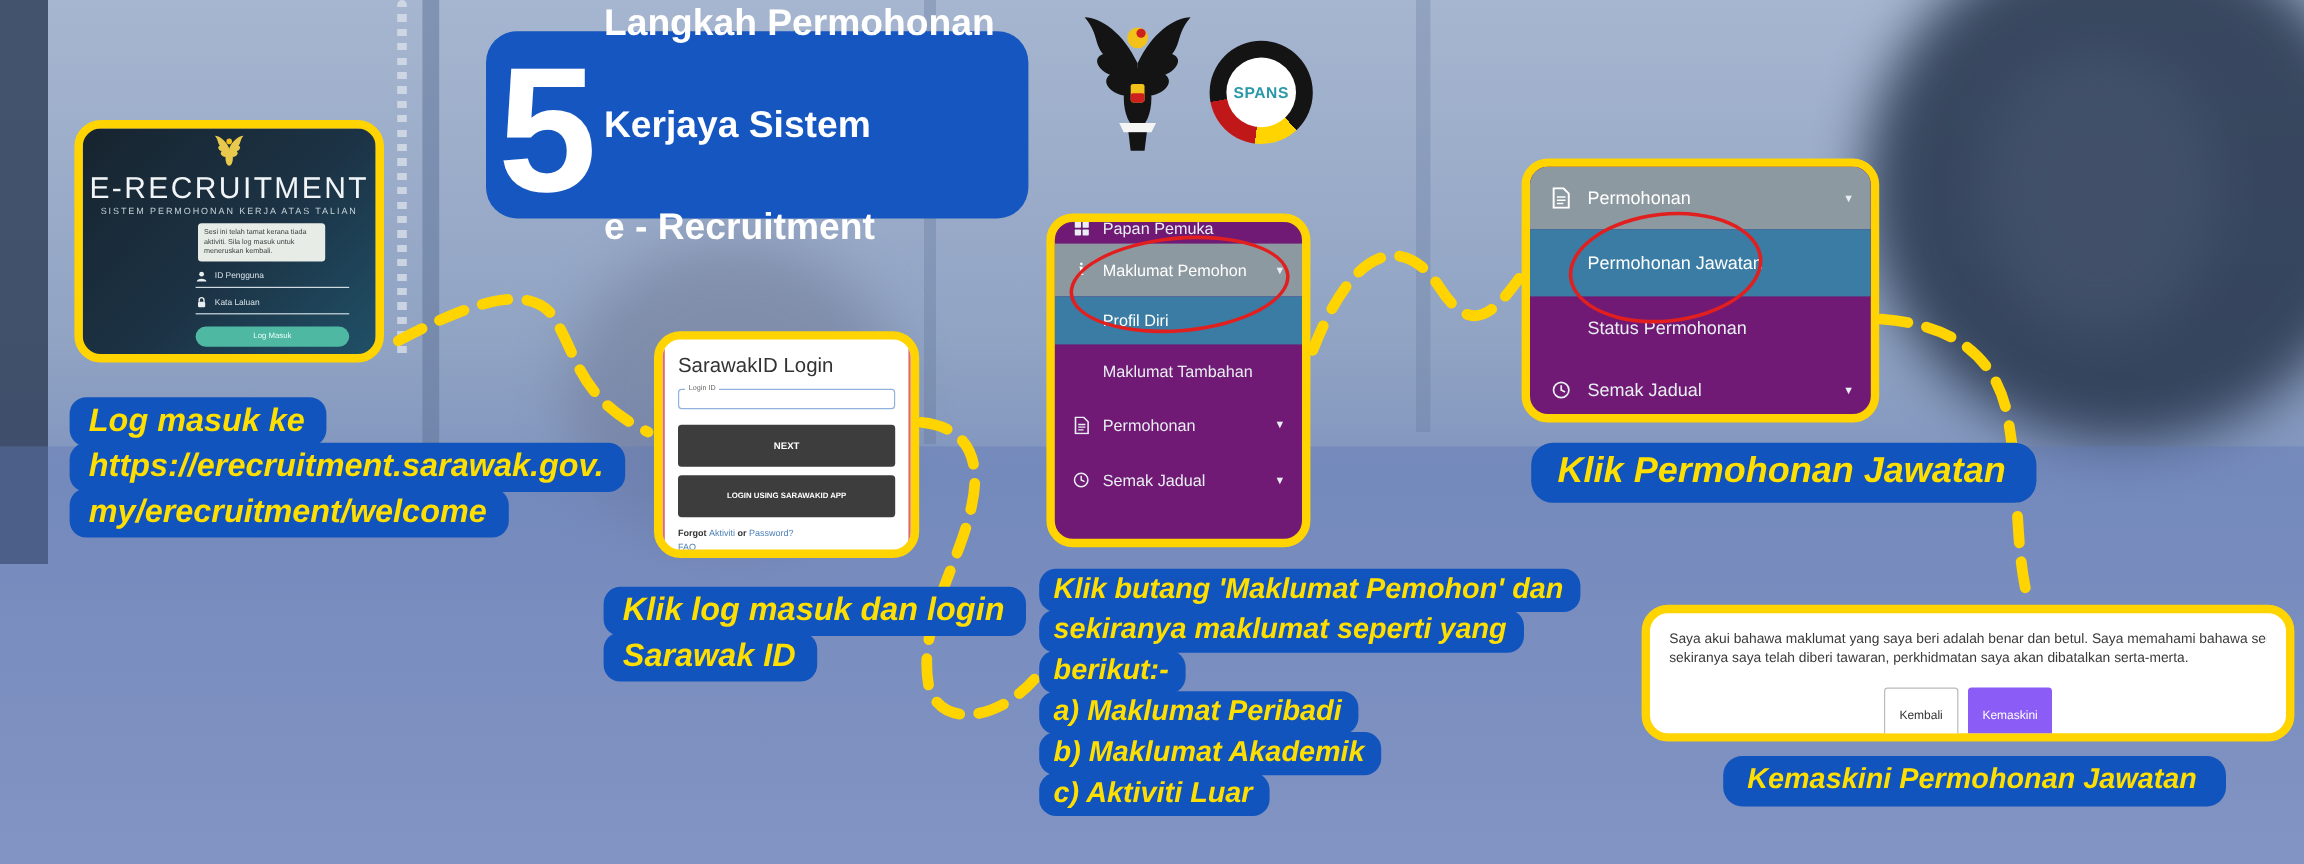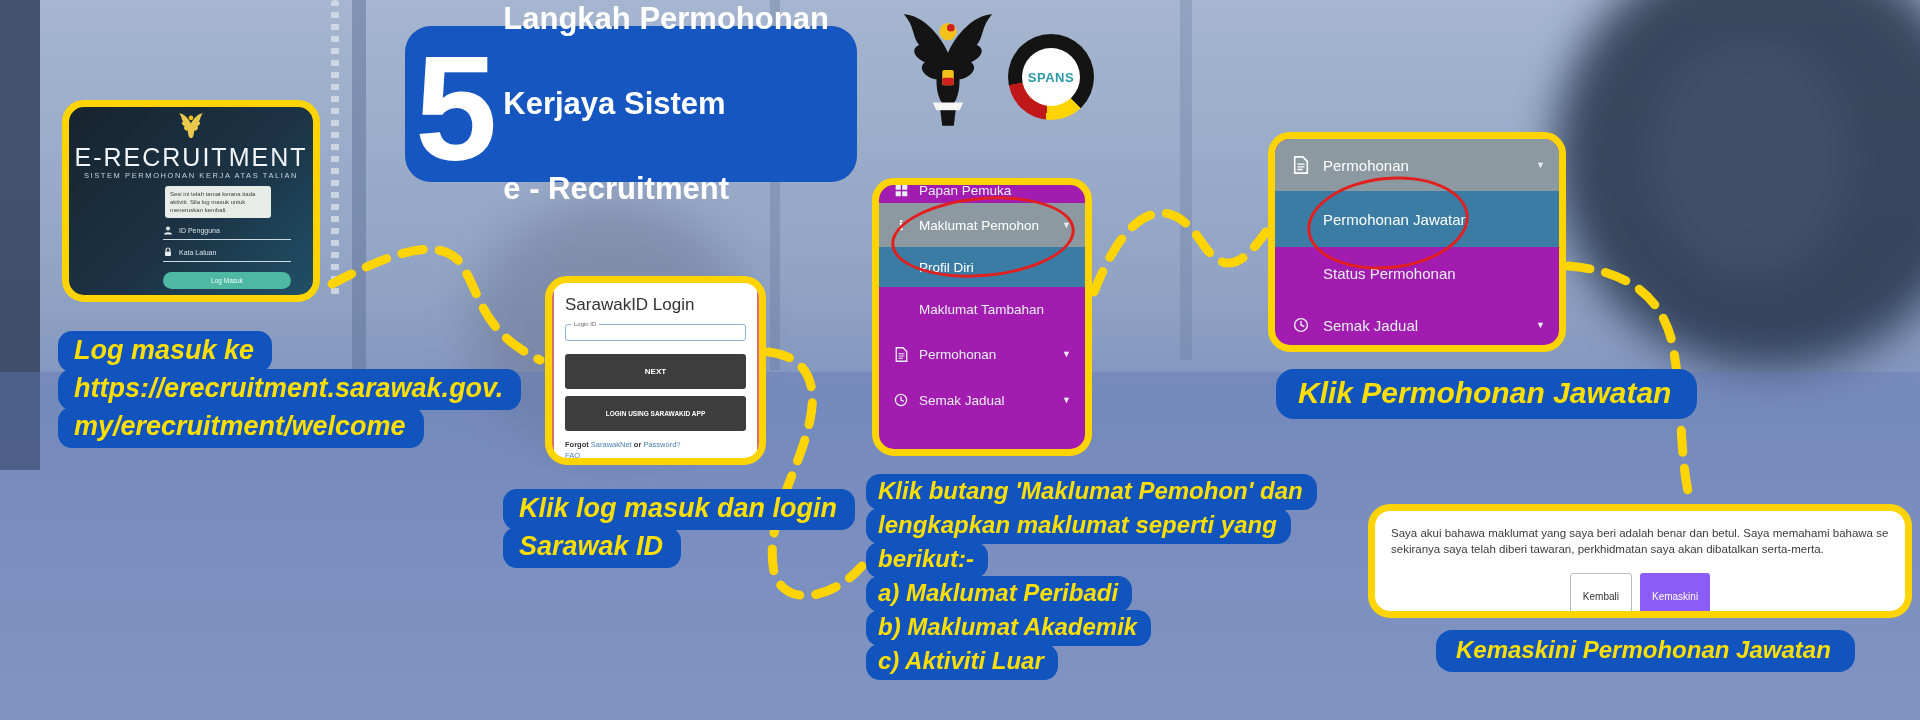--- a/index.html
+++ b/index.html
@@ -81,21 +81,21 @@
   .sid .lnk{color:#4a7fb5;font-weight:400;}
   .sid .faq{margin-top:2px;font-size:7.5px;}
   .sid hr{margin:9px 0 0 0;border:none;border-top:1px solid #ddd;}
   .sid .net{margin-top:7px;font-size:7.5px;}
   .sid .acctrow{margin-top:6px;display:flex;align-items:center;justify-content:space-between;}
   .sid .acct{font-size:7.5px;color:#333;}
   .sid .reg{border:1px solid #aaa;border-radius:2px;background:#fff;color:#333;
     font-size:6.5px;font-weight:700;padding:4px 9px;}
 
   
-  .menu{background:#a21caf;color:#e8eef1;}
+  .menu{background:#701a75;color:#e8eef1;}
   .m3{left:872px;top:178px;width:220px;height:278px;}
   .m4{left:1268px;top:132px;width:298px;height:220px;}
   .mrow{display:flex;align-items:center;box-sizing:border-box;position:relative;}
   .mrow .micon{width:20px;display:flex;justify-content:center;margin:0 0 0 12px;}
   .mrow .mlabel{margin-left:8px;white-space:nowrap;}
   .mrow .caret{margin-left:auto;margin-right:14px;font-size:9px;color:#e8eef1;}
   .m3 .mrow{height:44px;font-size:13.5px;}
   .m3 .r1{height:26px;margin-top:-8px;}
   .m3 .sub .mlabel{margin-left:40px;}
   .m4 .mrow{height:52px;font-size:15px;}
@@ -198,21 +198,21 @@
     <div class="redge" style="left:0;"></div>
     <div class="redge" style="right:0;"></div>
     <div class="title">SarawakID Login</div>
     <fieldset>
       <legend>Login ID</legend>
     </fieldset>
     <button class="dbtn next">NEXT</button>
     <button class="dbtn app">LOGIN USING SARAWAKID APP</button>
     <div class="forgot">
       <span>Forgot</span>
-      <span class="lnk">SarawakNet</span>
+      <span class="lnk">Aktiviti</span>
       <span>or</span>
       <span class="lnk">Password?</span>
     </div>
     <div class="faq lnk">FAQ</div>
     <hr>
     <div class="net lnk">Login with SarawakNet</div>
     <div class="acctrow">
       <span class="acct">Don't have an account yet?</span>
       <button class="reg">REGISTER NOW</button>
     </div>
@@ -266,21 +266,21 @@
           </svg>
       </span>
       <span class="mlabel">Semak Jadual</span>
       <span class="caret">▼</span>
     </div>
     <div class="redcircle" style="left:12px;top:12px;width:178px;height:74px;transform:rotate(-5deg);"></div>
   </div>
 
   <div class="cap cap-s3">
     <span>Klik butang 'Maklumat Pemohon' dan</span>
-    <span>lengkapkan maklumat seperti yang</span>
+    <span>sekiranya maklumat seperti yang</span>
     <span>berikut:-</span>
     <span>a) Maklumat Peribadi</span>
     <span>b) Maklumat Akademik</span>
     <span>c) Aktiviti Luar</span>
   </div>
 
   <div class="ycard menu m4">
     <div class="mrow grey">
       <span class="micon" style="margin-left:16px;">
         <svg width="16" height="18" viewBox="0 0 16 20">

